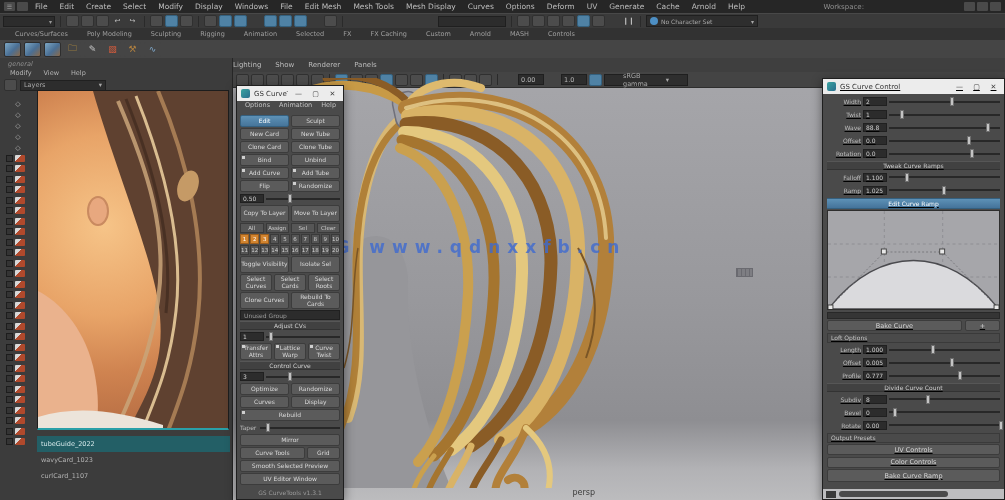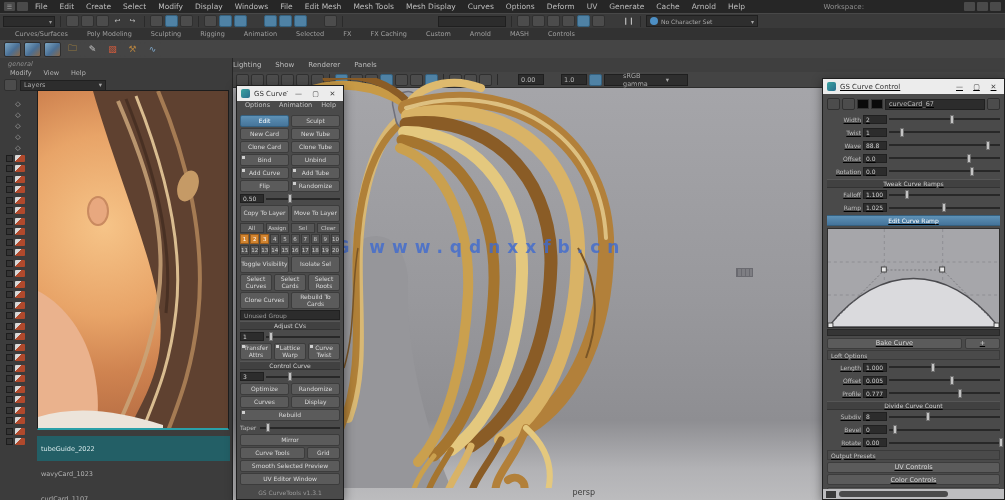--- a/index.html
+++ b/index.html
@@ -77,21 +77,21 @@
   .rail-diamond { height:11px; display:flex; align-items:center; justify-content:center;
     color:#a5a5a5; font-size:7px; }
   .rail-row { height:10.5px; display:flex; align-items:center; gap:2px; padding-left:6px; }
   .cb { width:7px; height:7px; background:#343434; border:1px solid #1d1d1d; }
   .brush-chip { width:10px; height:7px; border-radius:1px;
     background:linear-gradient(315deg,#b0492c 62%,#d8d8d8 63%); }
   #refimg { position:absolute; left:37px; top:32px; width:192px; height:340px; overflow:hidden;
     border:1px solid #1d1d1d; border-bottom:2px solid #2aa0a8;
     background:radial-gradient(circle at 35% 40%, #f6c488 0%, #e8a468 38%, #cf8350 62%, #a8613c 100%); }
   #ref-names { position:absolute; left:37px; top:378px; right:2px; }
-  .name-row { height:25px; display:flex; align-items:center; font-size:6.5px; color:#b2b2b2; padding-left:4px; }
+  .name-row { height:16px; display:flex; align-items:center; font-size:6.5px; color:#b2b2b2; padding-left:4px; }
   .name-row.selected { background:#235f66; color:#d5e8ea; }
 
   
   .fwin { position:absolute; background:#4a4a4a; border:1px solid #1f1f1f;
     box-shadow:0 3px 10px rgba(0,0,0,.45); overflow:hidden; }
   .fw-titlebar { height:15px; background:#ececec; display:flex; align-items:center; gap:4px; padding:0 4px; }
   .fw-icon { width:9px; height:9px; background:linear-gradient(135deg,#3aa3a0,#2a6e8e); border-radius:2px; }
   .fw-title { font-size:7px; color:#333; flex:1; white-space:nowrap; overflow:hidden; }
   .fw-ctl { font-size:7px; color:#444; width:13px; text-align:center; }
   .fw-menus { height:12px; display:flex; gap:1px; padding:0 4px; background:#4a4a4a; }
@@ -640,28 +640,20 @@
 
   <div id="gscurve" class="fwin">
     <div class="fw-titlebar">
       <span class="fw-icon"></span>
       <span class="fw-title">GS Curve Control</span>
       <span class="fw-ctl">—</span>
       <span class="fw-ctl">▢</span>
       <span class="fw-ctl">✕</span>
     </div>
     <div class="body">
-      <div class="gc-toolbar">
-        <span class="ic"></span>
-        <span class="ic"></span>
-        <span class="swatch"></span>
-        <span class="swatch"></span>
-        <span class="gc-name">curveCard_67</span>
-        <span class="ic"></span>
-      </div>
       <div class="srow">
           <span class="slbl">Width</span>
           <span class="sval">2</span>
           <span class="strk">
             <i class="shnd" style="left: 55%;"></i>
           </span>
         </div>
       <div class="srow">
           <span class="slbl">Twist</span>
           <span class="sval">1</span>

